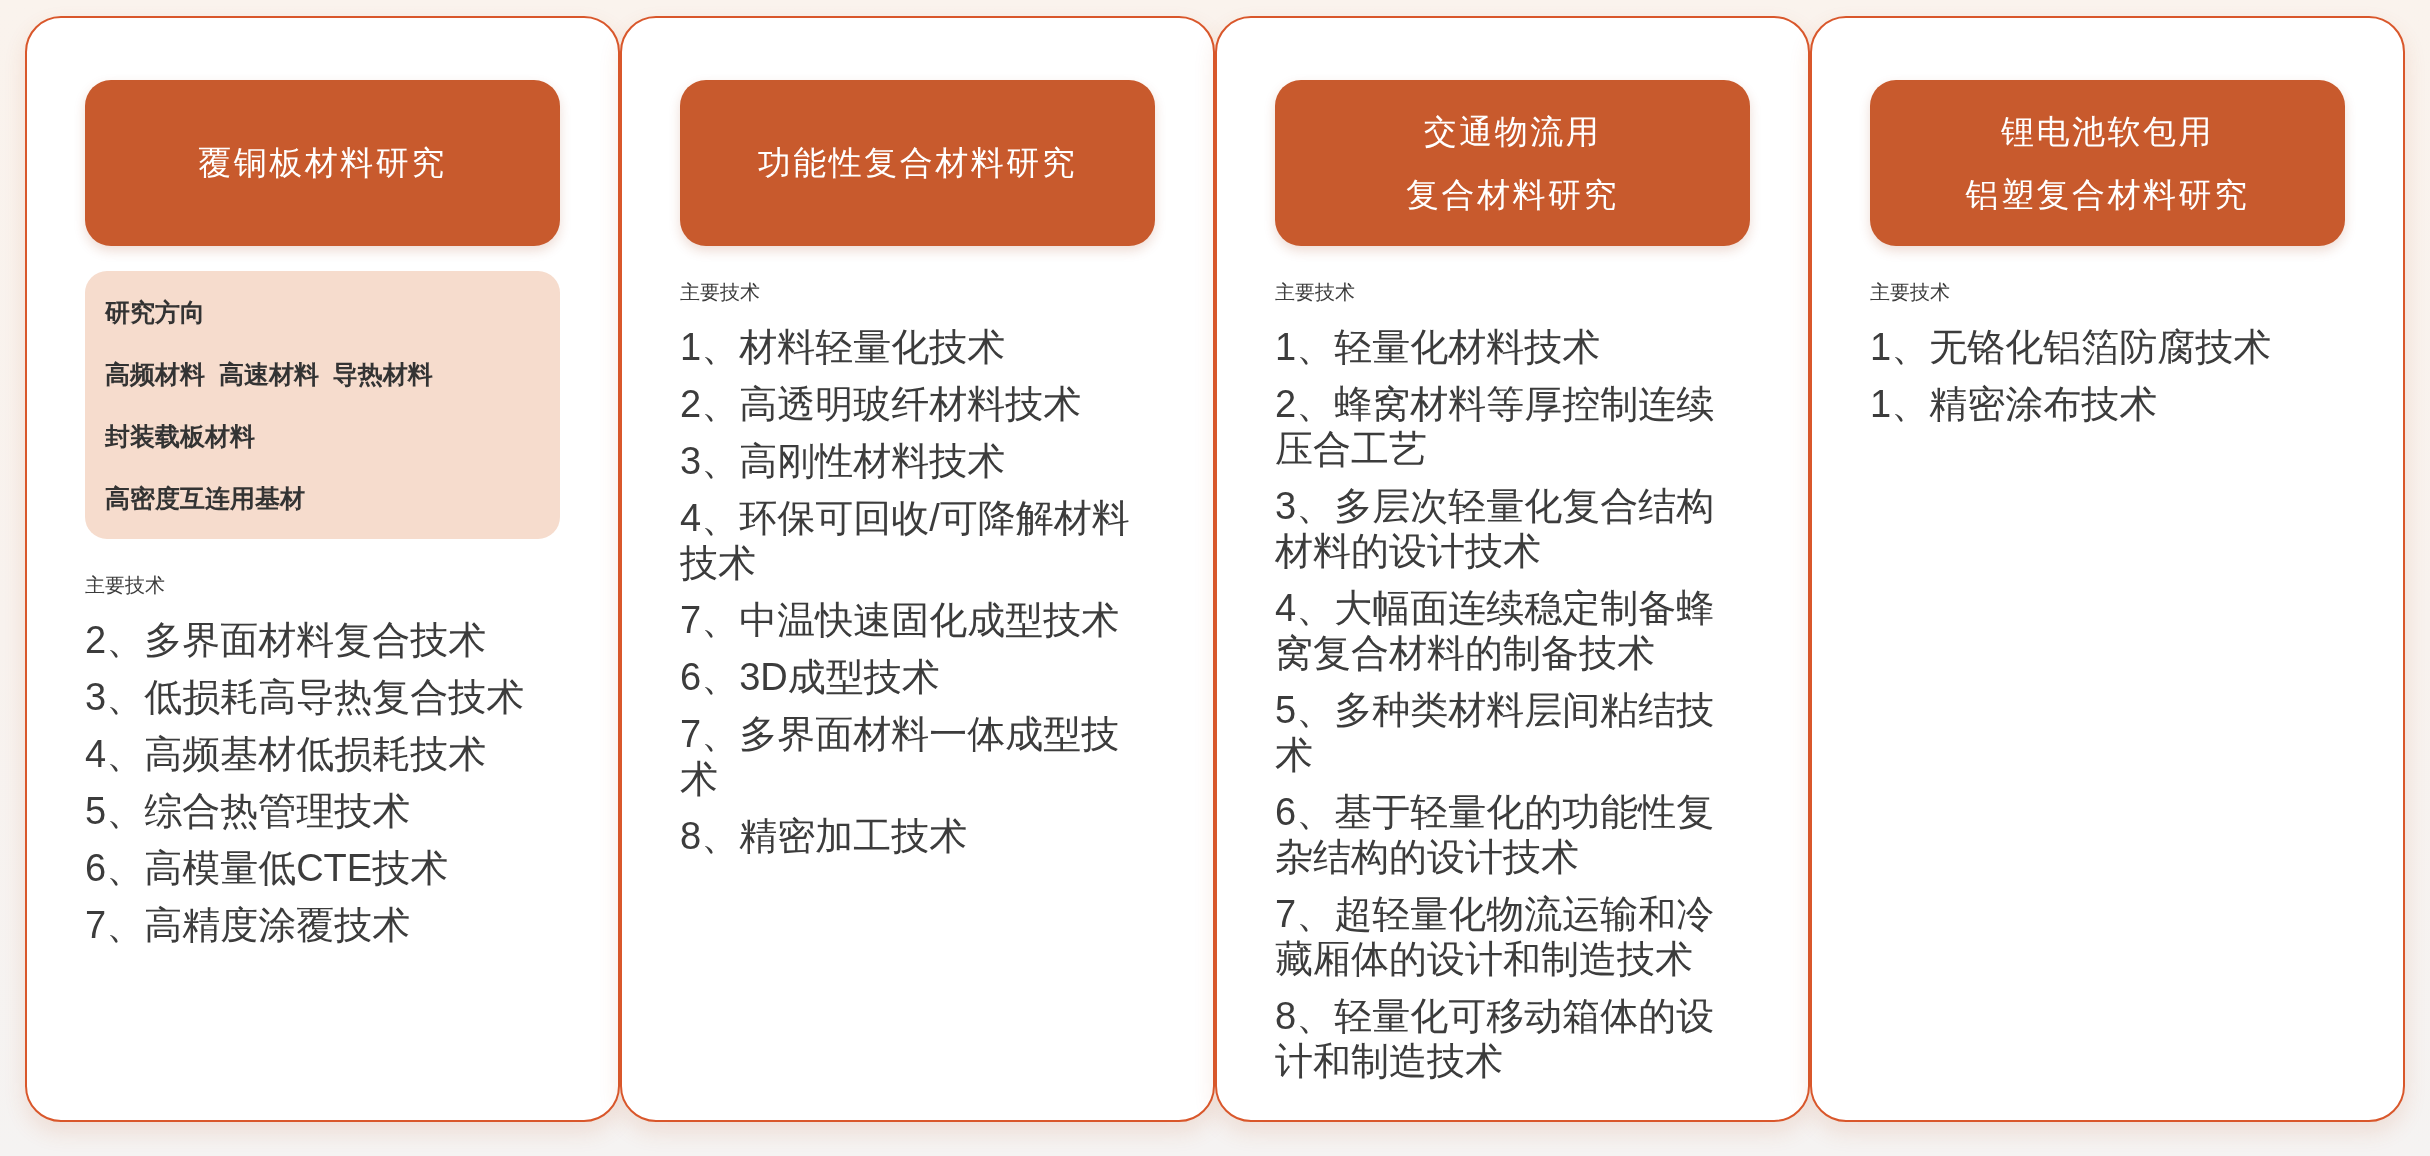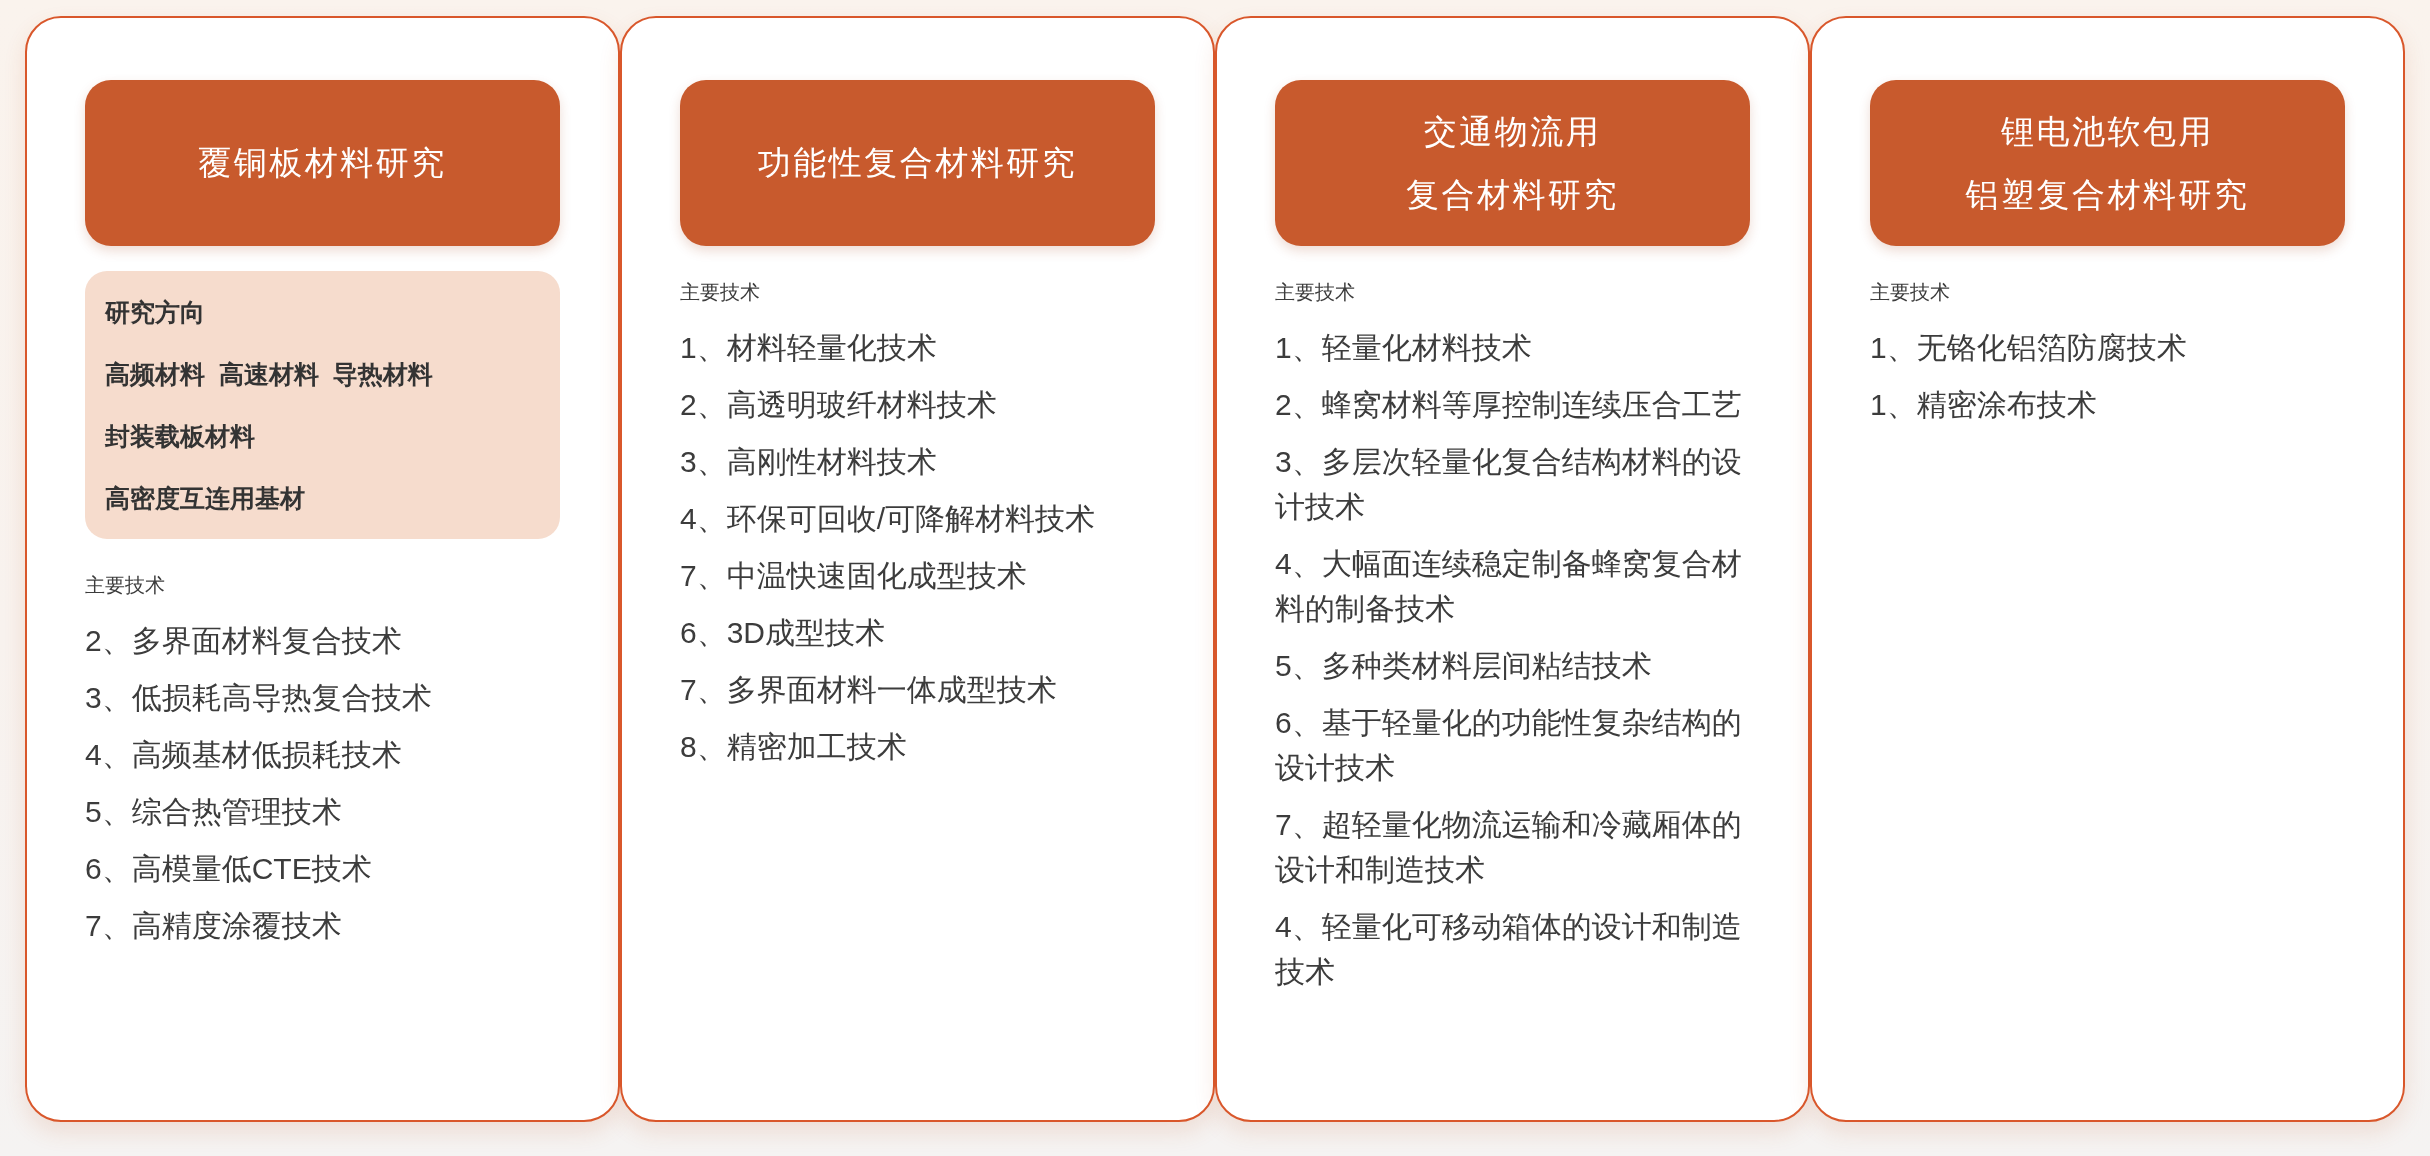--- a/index.html
+++ b/index.html
@@ -64,21 +64,21 @@
   .section-label {
     margin-top: 24px;
     font-size: 20px;
     line-height: 45px;
     color: #3c3c3c;
   }
   ul.items {
     list-style: none;
     margin: 10px 0 0 0;
     padding: 0;
-    font-size: 30px;
+    font-size: 38px;
   }
   ul.items li {
     line-height: 45px;
     margin-bottom: 12px;
     color: #3c3c3c;
   }
 </style>
 </head>
 <body>
 
@@ -129,21 +129,21 @@
     </div>
     <div class="section-label">主要技术</div>
     <ul class="items">
         <li>1、轻量化材料技术</li>
         <li>2、蜂窝材料等厚控制连续压合工艺</li>
         <li>3、多层次轻量化复合结构材料的设计技术</li>
         <li>4、大幅面连续稳定制备蜂窝复合材料的制备技术</li>
         <li>5、多种类材料层间粘结技术</li>
         <li>6、基于轻量化的功能性复杂结构的设计技术</li>
         <li>7、超轻量化物流运输和冷藏厢体的设计和制造技术</li>
-        <li>4、轻量化可移动箱体的设计和制造技术</li>
+        <li>8、轻量化可移动箱体的设计和制造技术</li>
       </ul>
   </section>
 
   <section class="card">
     <div class="card-header">
       <span>锂电池软包用
 铝塑复合材料研究</span>
     </div>
     <div class="section-label">主要技术</div>
     <ul class="items">

